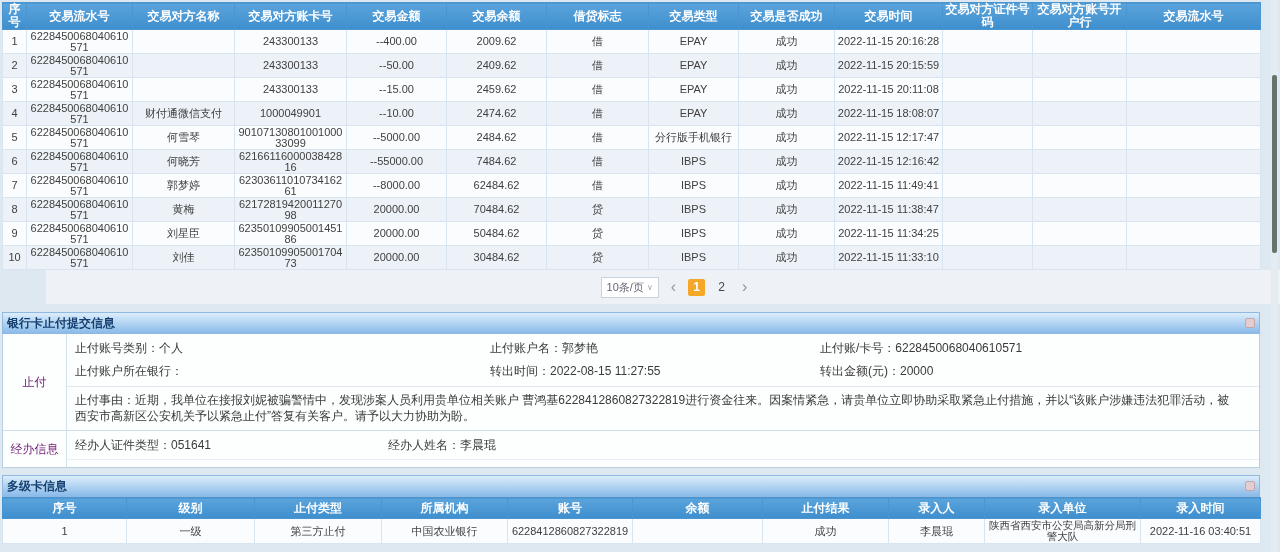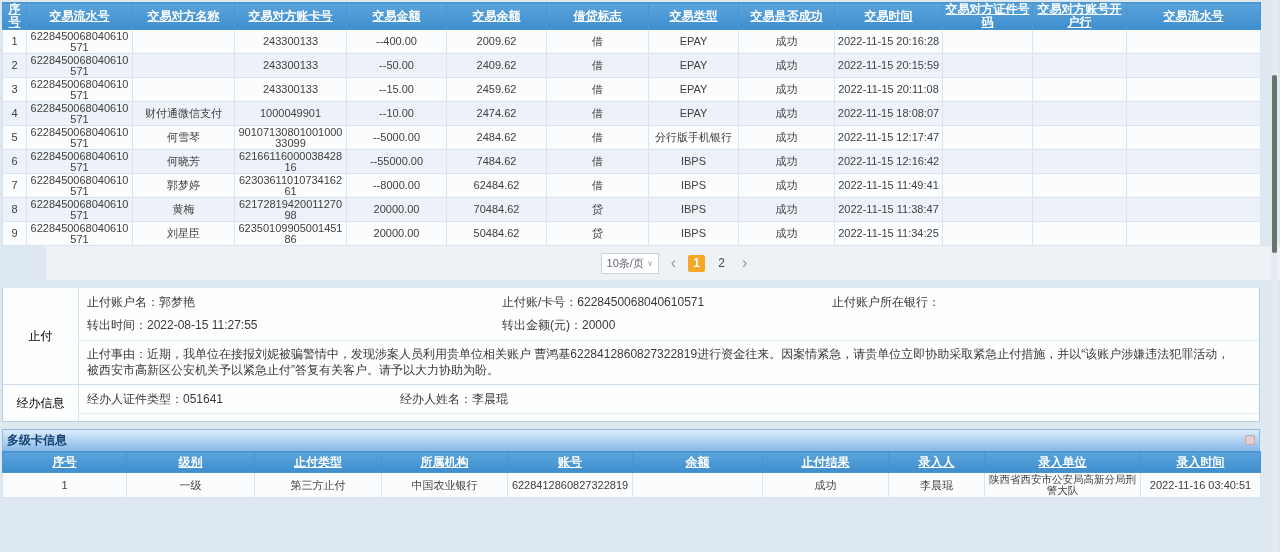--- a/index.html
+++ b/index.html
@@ -3,21 +3,21 @@
 <meta charset="utf-8">
 <style>
   *{margin:0;padding:0;box-sizing:border-box;}
   html,body{width:1280px;height:552px;overflow:hidden;}
   body{font-family:"Liberation Sans","DejaVu Sans",sans-serif;background:#dde8f1;}
   .page{position:relative;width:1280px;height:552px;padding:2px 0 0 2px;}
 
   
   table{border-collapse:collapse;table-layout:fixed;width:1258px;background:#fff;}
   th{background:linear-gradient(#5ba4dc,#3e8ecd);color:#fff;font-size:12px;font-weight:bold;
-     height:25px;border:1px solid #4a94cf;padding:0 1px;line-height:13px;word-break:break-all;text-decoration:underline;}
+     height:25px;border:1px solid #4a94cf;padding:0 1px;line-height:13px;word-break:break-all;}
   td{font-size:11px;line-height:10.5px;color:#404040;text-align:center;border:1px solid #d8e4ef;
      padding:1px 2px;height:20px;word-break:break-all;}
   tbody tr:nth-child(odd){background:#fafcfe;}
   tbody tr:nth-child(even){background:#edf2f8;}
 
   .multi th{height:21px;}
   .multi td{height:19px;font-size:11px;}
   .multi td:nth-child(9){font-size:10.5px;line-height:11px;}
 
   
@@ -33,22 +33,22 @@
   
   .panel{width:1258px;margin-top:8px;}
   .panel-hd{height:22px;line-height:21px;background:linear-gradient(#dcedfb,#8abbe9);
             border:1px solid #8fb9e0;color:#153f70;font-size:12px;font-weight:bold;
             padding:0 4px;position:relative;}
   .panel-hd .collapse{position:absolute;right:4px;top:5px;width:10px;height:10px;
             background:#e3cdd1;border:1px solid #c2a6aa;border-radius:2px;cursor:pointer;}
   .panel-bd{background:#fdfefe;border:1px solid #b9cfe2;border-top:none;}
   .group{display:flex;}
   .group+.group{border-top:1px solid #cfdeeb;}
-  .group-label{width:76px;flex:none;border-right:1px solid #d5e2ee;display:flex;align-items:center;
-               justify-content:center;color:#000000;font-size:12px;}
+  .group-label{width:64px;flex:none;border-right:1px solid #d5e2ee;display:flex;align-items:center;
+               justify-content:center;color:#701a75;font-size:12px;}
   .group-content{flex:1;min-width:0;}
   .fgrid{display:grid;padding:3px 0 1px 8px;font-size:12px;color:#3a3a3a;}
   .fgrid.zhifu{grid-template-columns:415px 330px 1fr;}
   .fgrid.jingban{grid-template-columns:313px 435px 1fr;}
   .field{height:23px;line-height:23px;overflow:hidden;white-space:nowrap;}
   .reason{border-top:1px solid #dfe9f2;margin-top:2px;padding:5px 24px 6px 8px;
           font-size:12px;line-height:16px;color:#3a3a3a;}
   .endstrip{border-top:1px solid #e6edf4;height:8px;margin-top:1px;}
 
   
@@ -222,42 +222,62 @@
           <td>20000.00</td>
           <td>50484.62</td>
           <td>贷</td>
           <td>IBPS</td>
           <td>成功</td>
           <td>2022-11-15 11:34:25</td>
           <td></td>
           <td></td>
           <td></td>
         </tr>
+        <tr>
+          <td>10</td>
+          <td>6228450068040610571</td>
+          <td>刘佳</td>
+          <td>6235010990500170473</td>
+          <td>20000.00</td>
+          <td>30484.62</td>
+          <td>贷</td>
+          <td>IBPS</td>
+          <td>成功</td>
+          <td>2022-11-15 11:33:10</td>
+          <td></td>
+          <td></td>
+          <td></td>
+        </tr>
       </tbody>
   </table>
 
   <div class="pager">
     <span class="size-select">
       <span>10条/页</span>
       <span class="chev">∨</span>
     </span>
     <span class="arrow">‹</span>
     <span style="display:flex;gap:8px;">
         <span class="page-num active">1</span>
         <span class="page-num">2</span>
       </span>
     <span class="arrow">›</span>
   </div>
 
   <div class="panel">
+    <div class="panel-hd">
+      <span>银行卡止付提交信息</span>
+      <span class="collapse"></span>
+    </div>
     <div class="panel-bd">
       <div class="group">
         <div class="group-label">止付</div>
         <div class="group-content">
           <div class="fgrid zhifu">
+              <div class="field"><span>止付账号类别：</span><span>个人</span></div>
               <div class="field"><span>止付账户名：</span><span>郭梦艳</span></div>
               <div class="field"><span>止付账/卡号：</span><span>6228450068040610571</span></div>
               <div class="field"><span>止付账户所在银行：</span><span></span></div>
               <div class="field"><span>转出时间：</span><span>2022-08-15 11:27:55</span></div>
               <div class="field"><span>转出金额(元)：</span><span>20000</span></div>
             </div>
           <div class="reason">止付事由：近期，我单位在接报刘妮被骗警情中，发现涉案人员利用贵单位相关账户 曹鸿基6228412860827322819进行资金往来。因案情紧急，请贵单位立即协助采取紧急止付措施，并以“该账户涉嫌违法犯罪活动，被西安市高新区公安机关予以紧急止付”答复有关客户。请予以大力协助为盼。</div>
         </div>
       </div>
       <div class="group">

